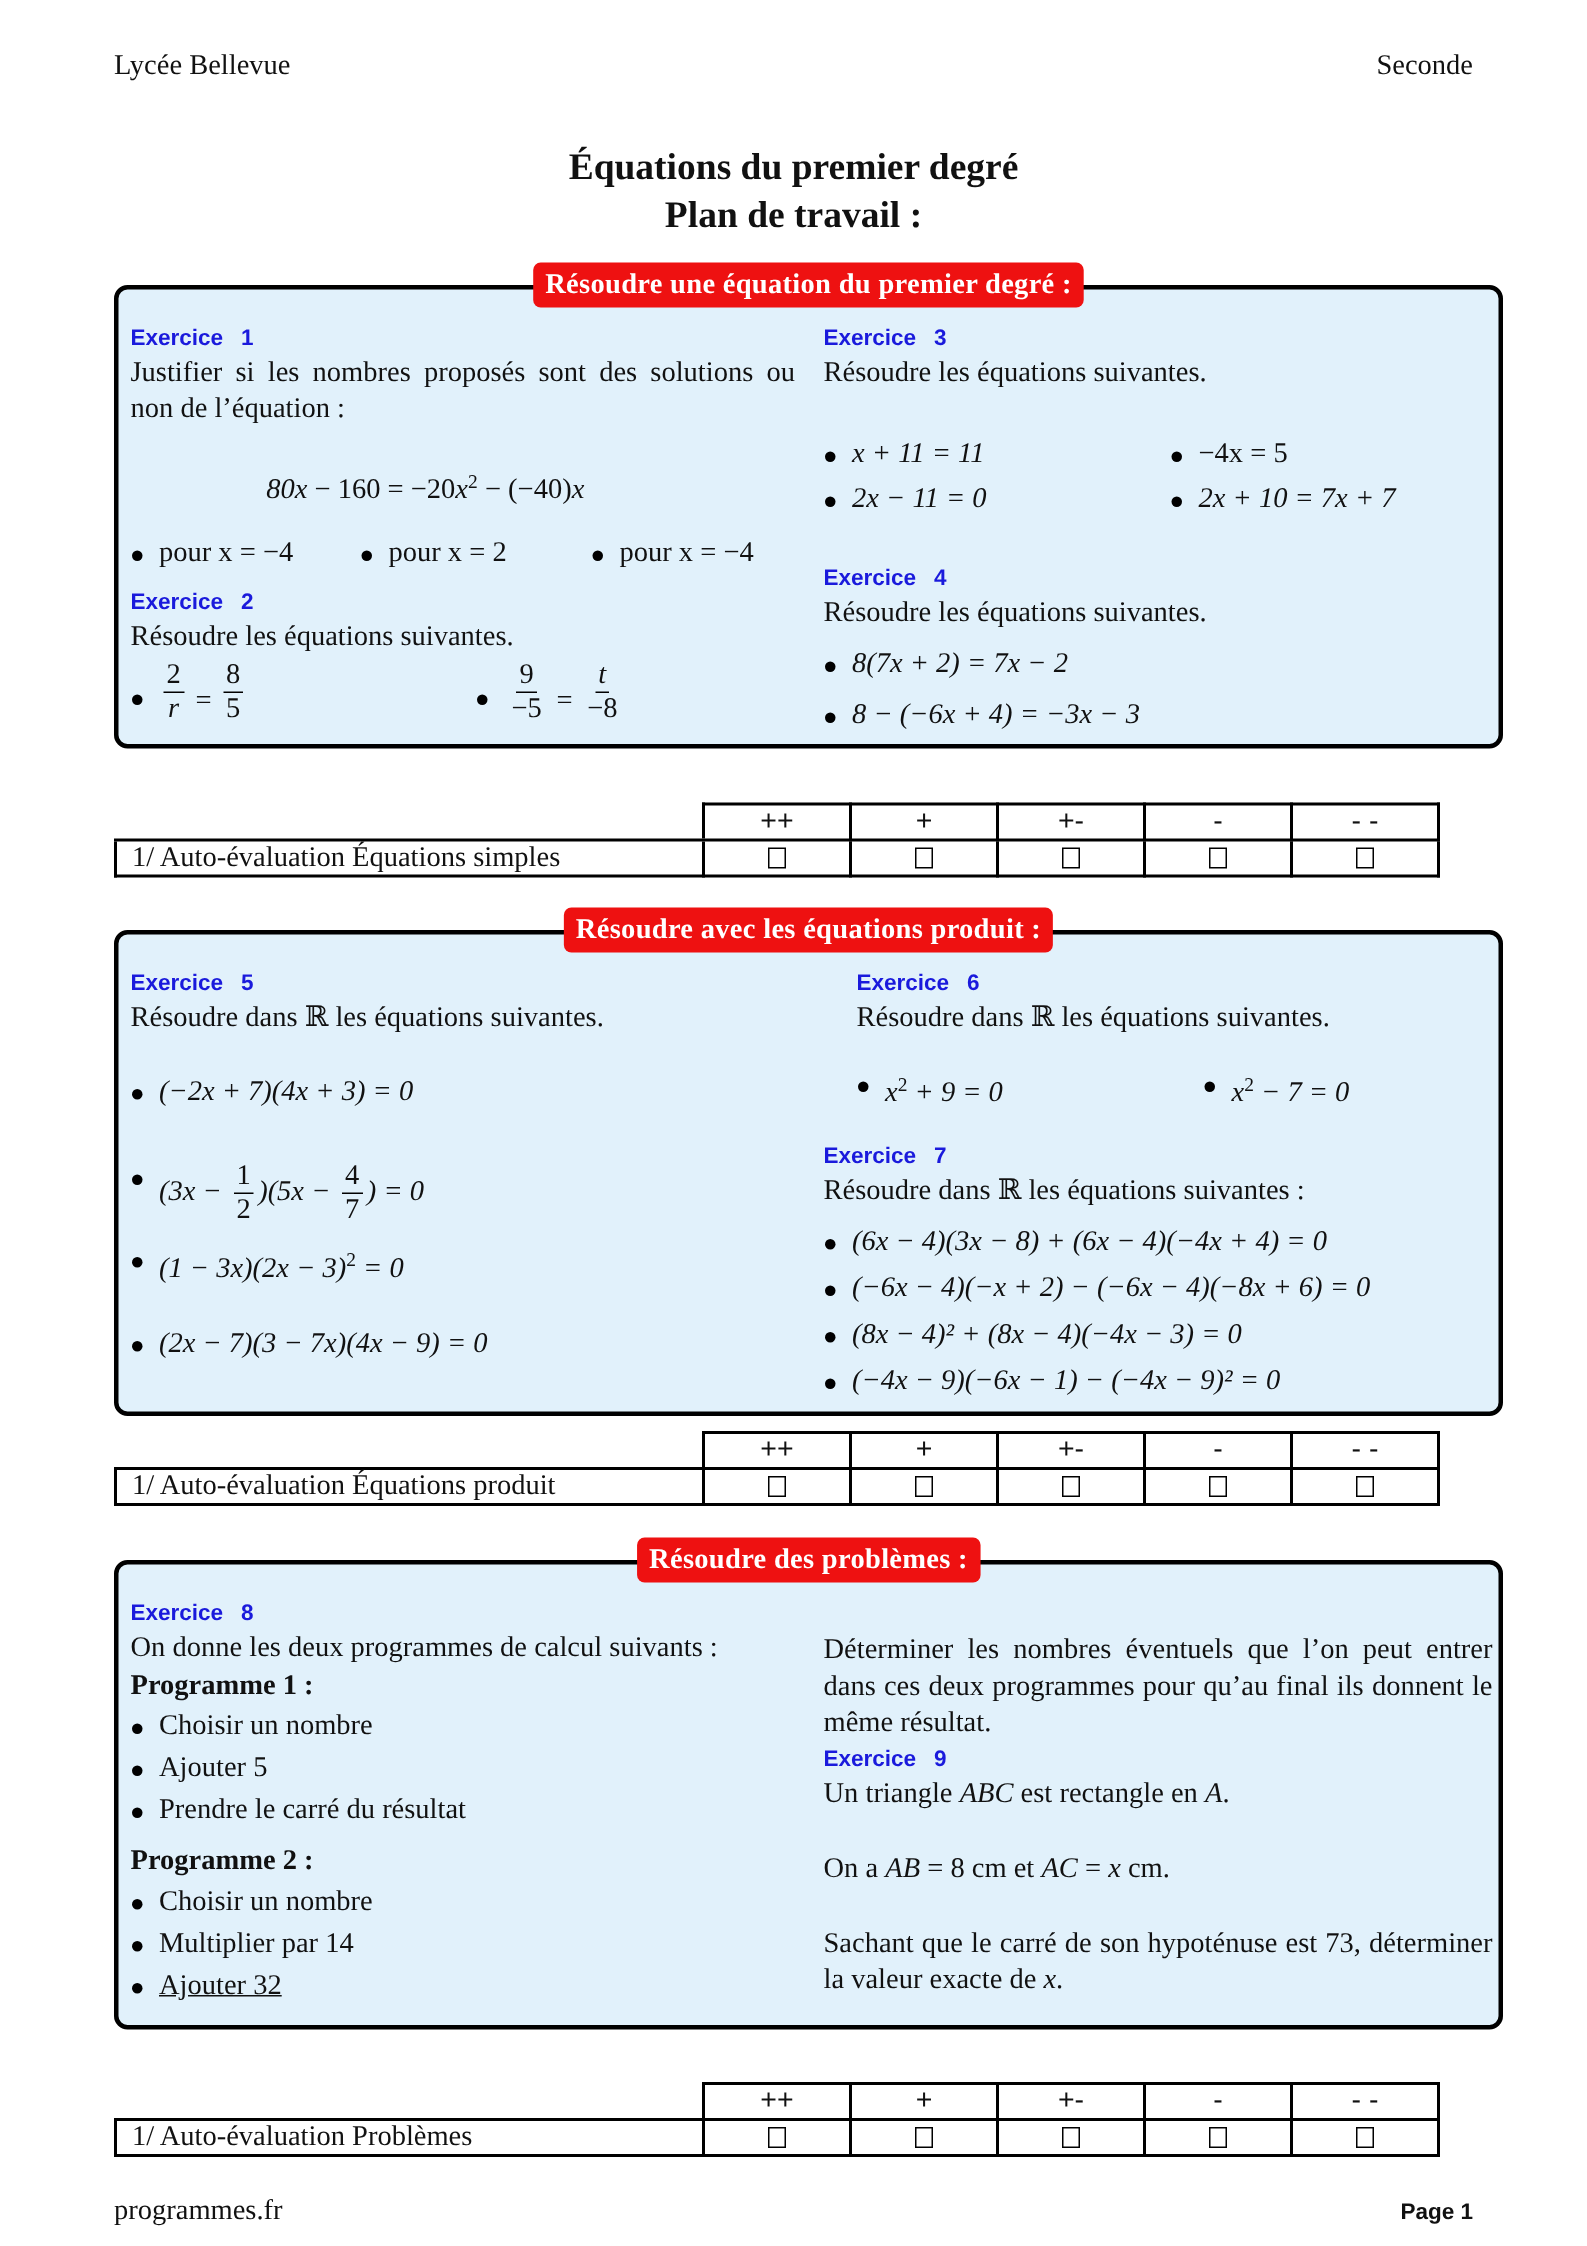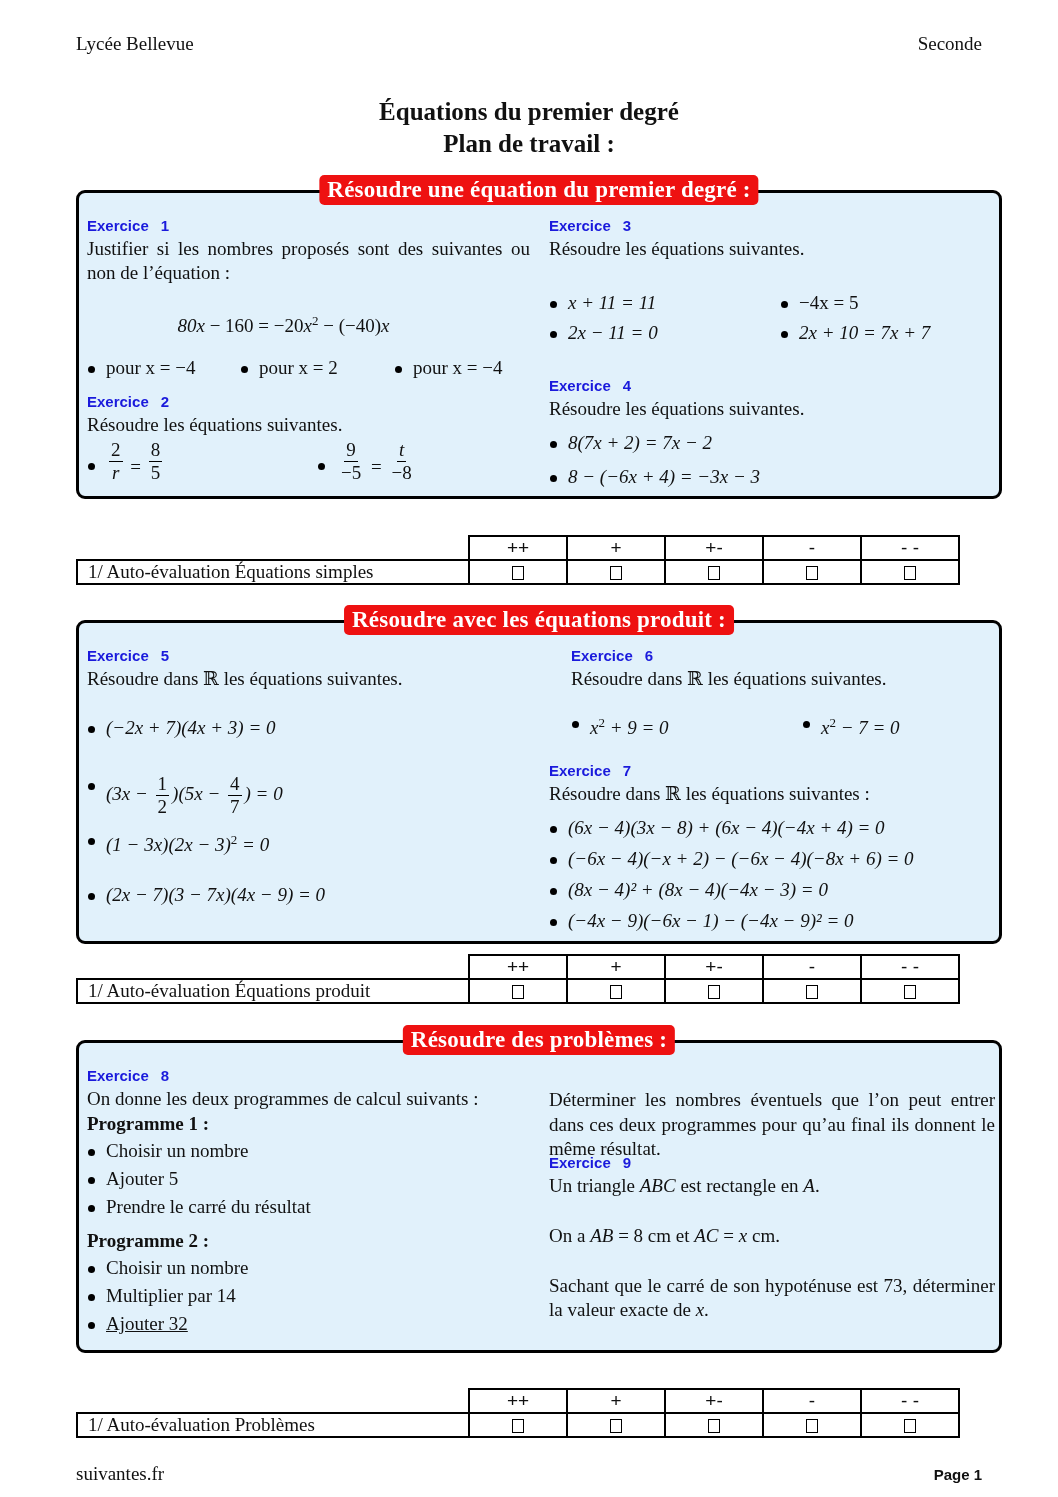--- a/index.html
+++ b/index.html
@@ -18,21 +18,21 @@
     text-align: center; font-weight: bold; font-size: 25px; line-height: 32px;
   }
   .section {
     position: absolute; left: 76px; width: 926px;
     border: 3px solid #000; border-radius: 9px;
     background: #e1f1fb;
   }
   .sec-title {
     position: absolute; top: -18px; left: 50%; transform: translateX(-50%);
     background: #ee1111; color: #fff; font-weight: bold;
-    font-size: 23px; line-height: 30px; padding: 0 8px;
+    font-size: 19px; line-height: 30px; padding: 0 8px;
     border-radius: 5px; white-space: nowrap; letter-spacing: 0.2px;
   }
   .col { position: absolute; }
   .ex-label {
     font-family: "Liberation Sans", "DejaVu Sans", sans-serif;
     font-weight: bold; color: #1a1adc; font-size: 15px; line-height: 18px;
   }
   .ex-label .num { margin-left: 12px; }
   .p { font-size: 19px; line-height: 24px; margin-top: 26px; }
   .justify { text-align: justify; }
@@ -73,21 +73,21 @@
 <div class="title">
   <div>Équations du premier degré</div>
   <div>Plan de travail :</div>
 </div>
 
 <div class="section" style="top:190px; height:309px;">
   <div class="sec-title">Résoudre une équation du premier degré :</div>
 
   <div class="col" style="left:8px; top:24px; width:443px;">
     <div class="ex-label"><span>Exercice</span><span class="num">1</span></div>
-    <div class="p justify" style="margin-top:2px;">Justifier si les nombres proposés sont des suivantes ou non de l’équation :</div>
+    <div class="p justify" style="margin-top:2px;">Justifier si les nombres proposés sont des solutions ou non de l’équation :</div>
     <div class="p eq-center m" style="margin-top:24px; padding-right:50px;"><i>80x</i> − 160 = −20<i>x</i><sup style="font-size:13px;">2</sup> − (−40)<i>x</i></div>
     <div style="position:relative; height:24px; margin-top:18px;">
       <div class="item abs" style="left:0; top:0;">pour  x = −4</div>
       <div class="item abs" style="left:153px; top:0;">pour  x = 2</div>
       <div class="item abs" style="left:307px; top:0;">pour  x = −4</div>
     </div>
   </div>
 
   <div class="col" style="left:8px; top:200px; width:443px;">
     <div class="ex-label"><span>Exercice</span><span class="num">2</span></div>
@@ -224,21 +224,21 @@
     <div class="item" style="margin-top:4px;">Prendre le carré du résultat</div>
     <div class="p bold" style="margin-top:10px;">Programme 2 :</div>
     <div class="item" style="margin-top:3px;">Choisir un nombre</div>
     <div class="item" style="margin-top:4px;">Multiplier par 14</div>
     <div class="item" style="margin-top:4px;text-decoration:underline;">Ajouter 32</div>
   </div>
 
   <div class="col" style="left:470px; top:19px; width:446px;">
     <div class="p justify" style="line-height:24.5px;">Déterminer les nombres éventuels que l’on peut entrer dans ces deux programmes pour qu’au final ils donnent le même résultat.</div>
   </div>
-  <div class="col" style="left:470px; top:111px; width:446px;">
+  <div class="col" style="left:470px; top:121px; width:446px;">
     <div class="ex-label"><span>Exercice</span><span class="num">9</span></div>
     <div class="p" style="margin-top:2px;">Un triangle <i>ABC</i> est rectangle en <i>A</i>.</div>
     <div class="p">On a <i>AB</i> = 8 cm et <i>AC</i> = <i>x</i> cm.</div>
     <div class="p justify" style="text-align-last:left;">Sachant que le carré de son hypoténuse est 73, déterminer la valeur exacte de <i>x</i>.</div>
   </div>
 </div>
 
 <table class="eval" style="top:1388px;">
   <tbody>
       <tr>
@@ -253,14 +253,14 @@
     <td class="label">1/ Auto-évaluation Problèmes</td>
     <td class="c"><span class="chk"></span></td>
     <td class="c"><span class="chk"></span></td>
     <td class="c"><span class="chk"></span></td>
     <td class="c"><span class="chk"></span></td>
     <td class="c"><span class="chk"></span></td>
   </tr>
 </tbody>
   </table>
 
-<div class="foot-left">suivantes.fr</div>
+<div class="foot-left">programmes.fr</div>
 <div class="foot-right">Page 1</div>
 
 </body></html>

